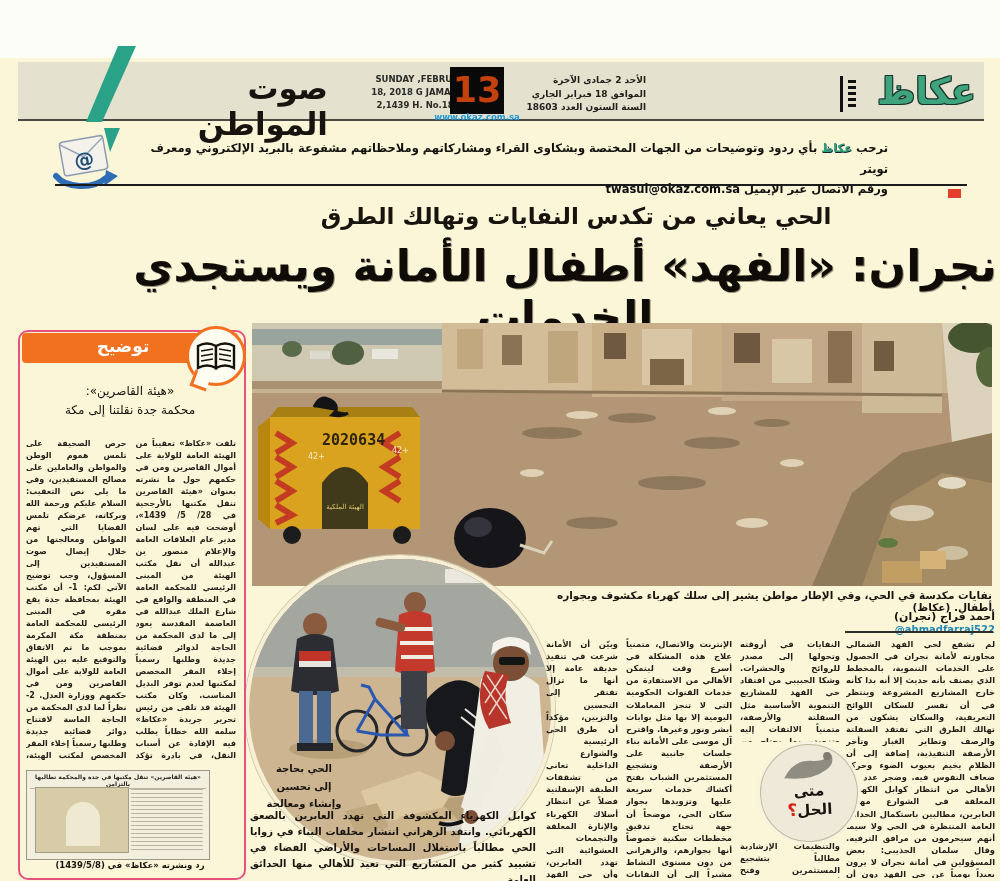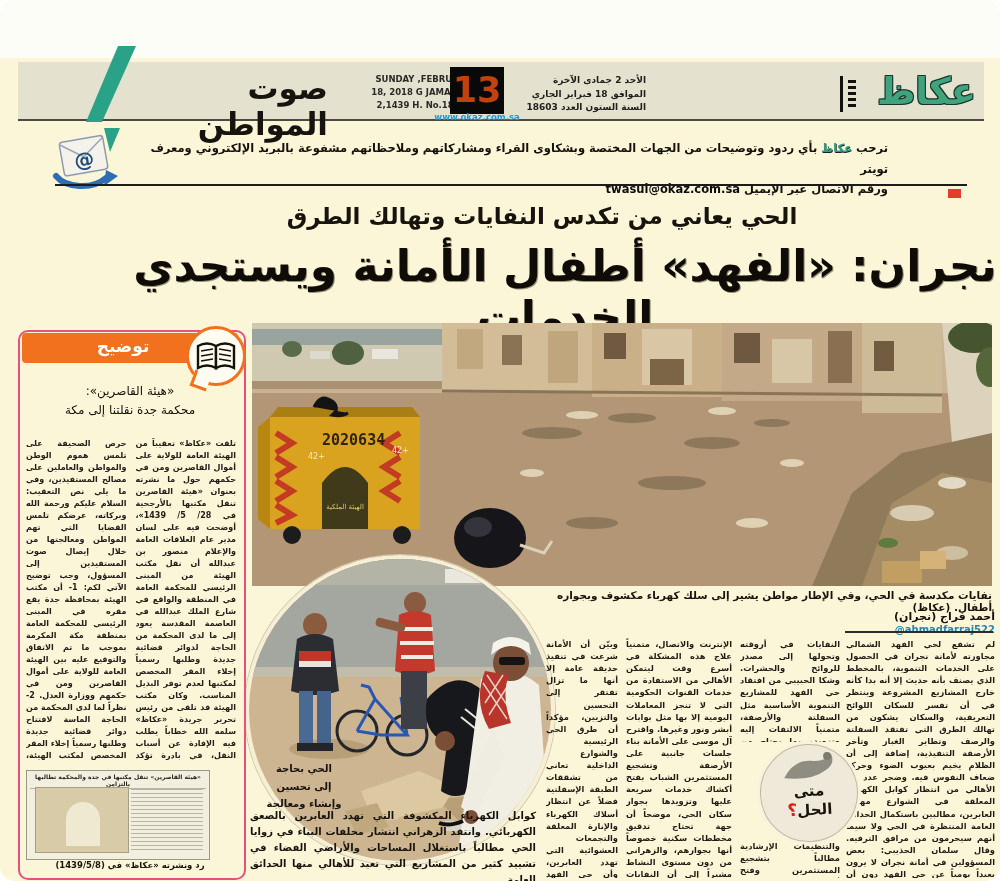--- a/index.html
+++ b/index.html
@@ -1,17 +1,17 @@
 <!DOCTYPE html>
 <html lang="ar"><head>
 <meta charset="utf-8">
 <style>
   html,body{margin:0;padding:0;background:#ffffff;}
   .page{position:relative;width:1000px;height:881px;background:#fbf6d8;overflow:hidden;
-        font-family:"DejaVu Sans",sans-serif;border-radius:15px;}
+        font-family:"DejaVu Sans",sans-serif;}
   .white-top{position:absolute;left:0;top:0;width:1000px;height:58px;background:#fdfdf8;}
   .abs{position:absolute;}
   .rtl{direction:rtl;unicode-bidi:embed;}
   
   .band{left:18px;top:62px;width:966px;height:57px;background:#e4e1cf;border-bottom:2px solid #4a4a42;}
   .section-title{left:138px;top:70px;width:190px;font-size:31px;font-weight:bold;color:#17140f;
                  text-align:right;letter-spacing:-1px;}
   .date-en{left:348px;top:73px;width:152px;font-size:8.5px;font-weight:bold;color:#2a2a26;
            text-align:center;line-height:1.55;}
   .pagebox{left:450px;top:67px;width:54px;height:47px;background:#090909;color:#c2410c;
@@ -27,21 +27,21 @@
   
   .taw-label{left:880px;top:134px;width:92px;font-size:26px;font-weight:bold;color:#f0821e;text-align:left;}
   .taw-sep{color:#1a1a1a;font-size:24px;font-weight:normal;}
   .taw-text{left:140px;top:138px;width:748px;font-size:11.5px;font-weight:bold;color:#14120e;
             text-align:right;line-height:1.8;}
   .brand-inline{color:#2f9e79;text-shadow:0.6px 0.6px 0 #123;}
   .email{direction:ltr;unicode-bidi:embed;color:#0d0d0d;}
   .rule{left:55px;top:184px;width:912px;height:2px;background:#1c1c1c;}
   .red-square{left:948px;top:189px;width:13px;height:9px;background:#e2402a;}
   
-  .kicker{left:172px;top:203px;width:740px;font-size:23px;font-weight:bold;color:#17130d;text-align:center;}
+  .kicker{left:206px;top:203px;width:740px;font-size:23px;font-weight:bold;color:#17130d;text-align:center;}
   .main-headline{left:130px;top:240px;width:870px;font-size:44px;font-weight:bold;color:#0f0c08;
                  text-align:center;letter-spacing:-1px;text-shadow:1px 1px 0 #9a947e;}
   
   .sbox{left:18px;top:330px;width:224px;height:546px;border:2px solid #e8517e;border-radius:10px;background:#fbf6d8;}
   .sbar{left:22px;top:333px;width:216px;height:30px;background:#f2711f;border-radius:4px;}
   .sbar-label{left:22px;top:336px;width:170px;font-size:17px;font-weight:bold;color:#fff;text-align:center;padding-left:16px;}
   .bubble{left:186px;top:326px;width:54px;height:54px;background:#fffdf2;border:3px solid #f2711f;
           border-radius:50%;}
   .bubble-tail{left:192px;top:372px;width:14px;height:14px;background:#fffdf2;border-left:3px solid #f2711f;
           border-bottom:3px solid #f2711f;transform:rotate(20deg);}

